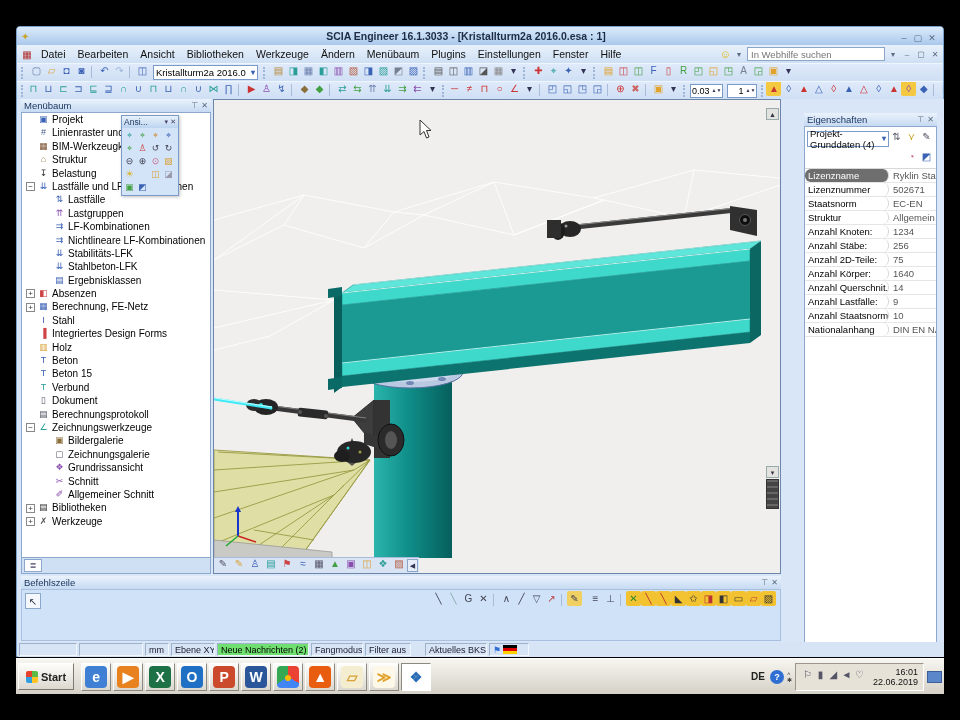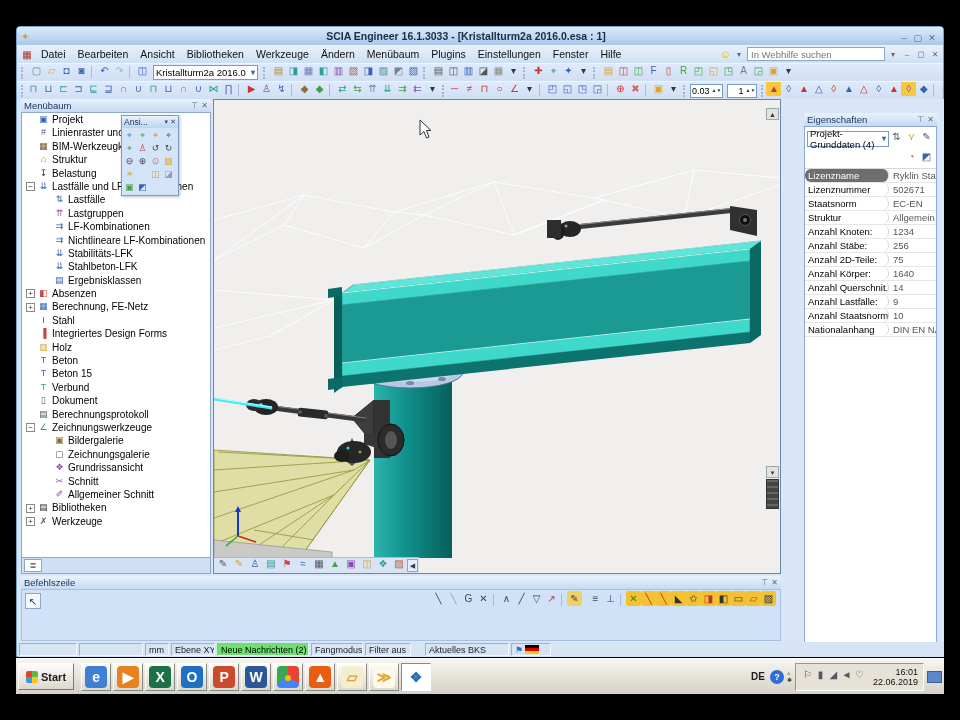--- a/index.html
+++ b/index.html
@@ -565,21 +565,21 @@
 
     <div id="statusbar">
       <span class="scell" style="width:58px"></span>
       <span class="scell" style="width:64px"></span>
       <span class="scell" style="width:24px">mm</span>
       <span class="scell" style="width:44px">Ebene XY</span>
       <span class="scell green" style="width:92px">Neue Nachrichten (2)</span>
       <span class="scell" style="width:52px">Fangmodus</span>
       <span class="scell" style="width:46px">Filter aus</span>
       <span style="width:12px"></span>
-      <span class="scell" style="width:84px">Aktuelles BKS</span>
+      <span class="scell" style="width:62px">Aktuelles BKS</span>
       <span class="scell" style="width:40px;gap:2px">
             <span class="flagblue">⚑</span>
             <span class="flagde"></span>
           </span>
     </div>
   </div>
 
   <div id="taskbar">
     <button id="startbtn">
       <span class="winflag"></span>

